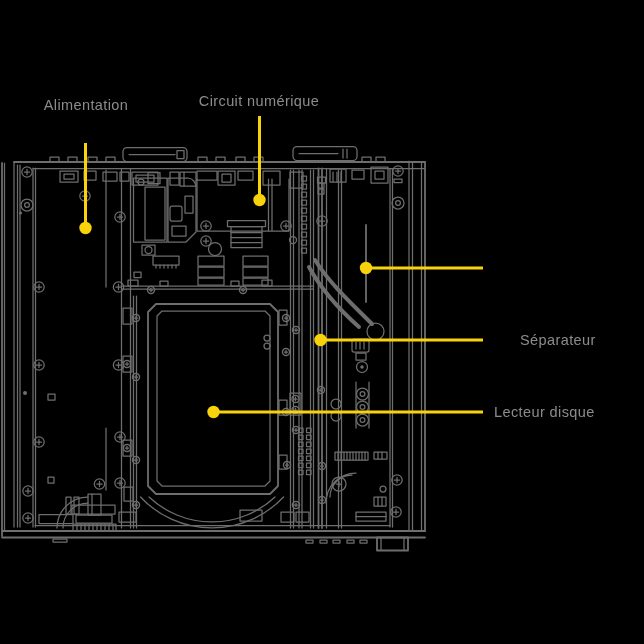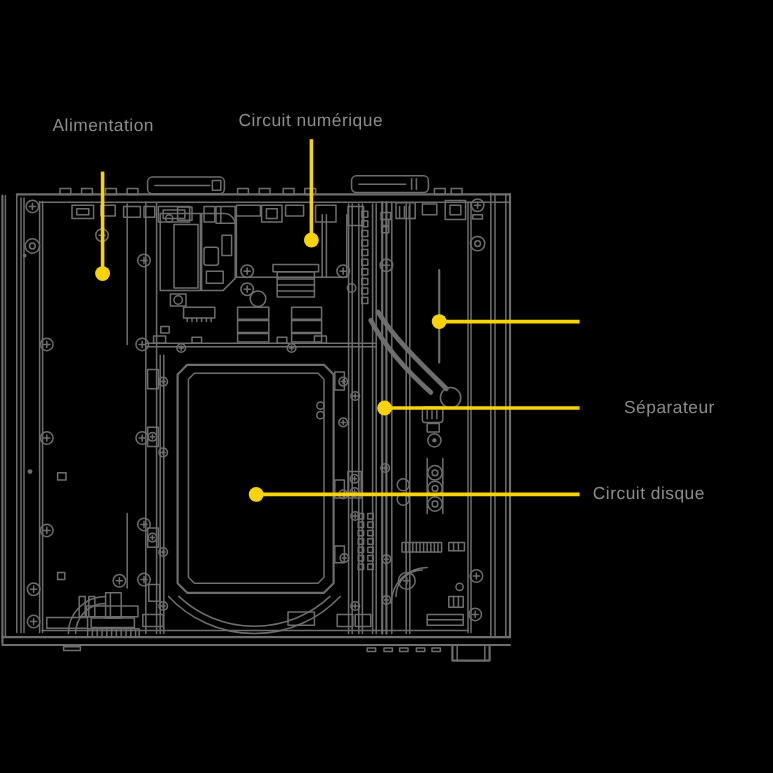--- a/index.html
+++ b/index.html
@@ -317,14 +317,14 @@
       <line class="callout-line" x1="213.5" y1="412" x2="483" y2="412"></line>
       <circle class="callout-dot" cx="213.5" cy="412" r="6.2"></circle>
     </g>
   </svg>
 
   <div class="label center" style="left:16px;top:92px;width:140px;">
     <span class="line">Alimentation</span>
   </div>
   <div class="label center" style="left:178px;top:92px;width:162px;line-height:18px;">Circuit numérique</div>
   <div class="label" style="left:520px;top:331px;">Séparateur</div>
-  <div class="label" style="left:494px;top:403px;">Circuit disque</div>
+  <div class="label" style="left:494px;top:403px;">Lecteur disque</div>
 </div>
 
 </body></html>

